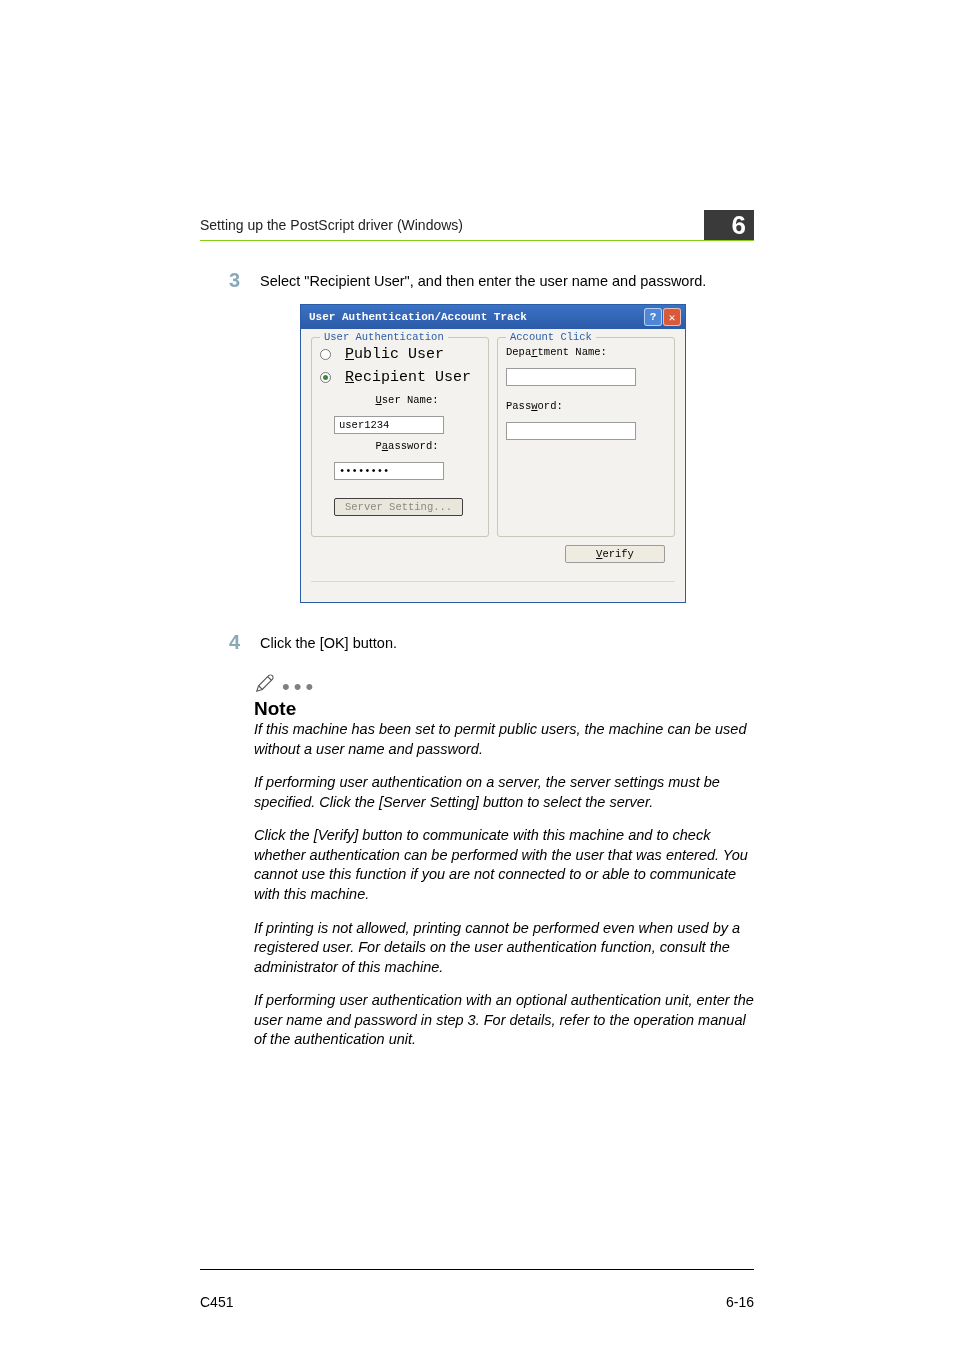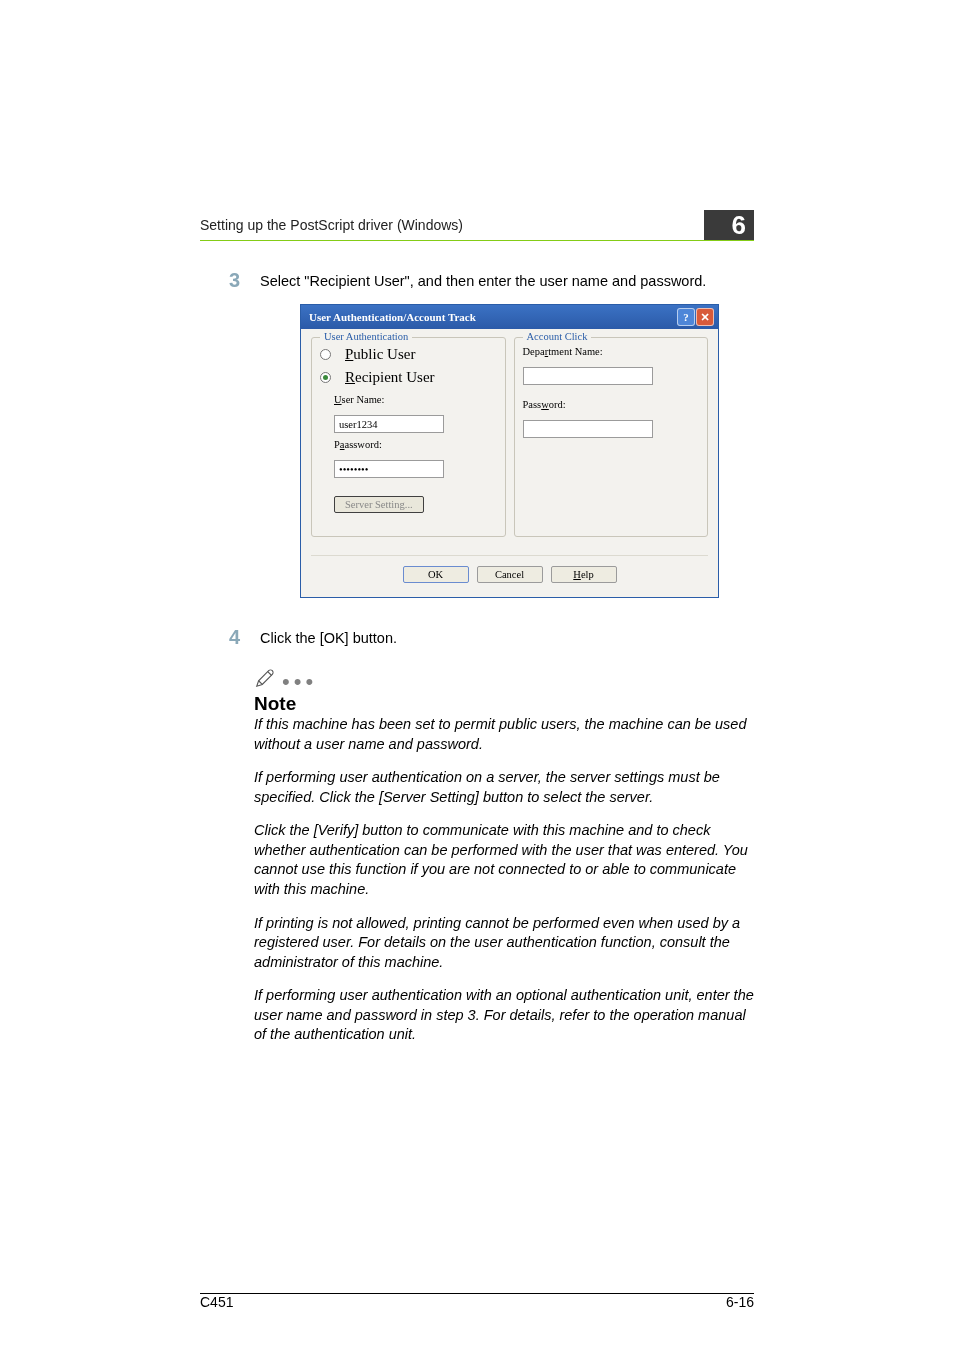--- a/index.html
+++ b/index.html
@@ -54,24 +54,24 @@
   .step-text {
     font-size: 14.5px;
     color: #000;
     padding-top: 4px;
   }
   .dialog-wrap {
     margin-left: 100px;
     margin-bottom: 28px;
   }
   .dialog {
-    width: 419px;
+    width: 386px;
     border: 1px solid #2a5da8;
     background: #f3f2ee;
-    font-family: Liberation Serif, serif;
+    font-family: Liberation Mono, monospace;
     font-size: 10.5px;
   }
   .titlebar {
     background: linear-gradient(to bottom, #3b72c4, #2b5aa8);
     color: #fff;
     padding: 3px 4px 3px 8px;
     font-size: 11px;
     font-weight: bold;
     display: flex;
     align-items: center;
@@ -137,21 +137,21 @@
     align-items: center;
     justify-content: center;
   }
   .radio.checked::after {
     content: "";
     width: 5px;
     height: 5px;
     background: #3b8a3b;
     border-radius: 50%;
   }
-  .subblock { margin-left: 14px; margin-top: 8px; }
+  .subblock { margin-left: 14px; margin-top: 8px; text-align: center; }
   .lbl { margin-bottom: 2px; font-size:10.5px; }
   .txtbox {
     width: 110px;
     height: 18px;
     background: #fff;
     border: 1px solid #9b9b9b;
     padding: 1px 4px;
     font-size: 10.5px;
     display:flex;
     align-items:center;
@@ -212,21 +212,21 @@
     font-size: 14.5px;
     line-height: 1.35;
     margin-bottom: 14px;
   }
   .footer {
     position: absolute;
     bottom: 40px;
     left: 200px;
     right: 200px;
     border-top: 1px solid #000;
-    padding-top: 0;
+    padding-top: 24px;
     display: flex;
     justify-content: space-between;
     font-size: 14px;
   }
   .underline-letter { text-decoration: underline; }
 </style>
 </head>
 <body>
 
 <div class="page">
@@ -281,28 +281,26 @@
           <div class="fieldset">
             <span class="legend">Account Click</span>
             <div class="lbl"><span>Depa</span><span class="underline-letter">r</span><span>tment Name:</span></div>
             <div class="txtbox txtbox-wide"></div>
             <div style="height:14px"></div>
             <div class="lbl"><span>Pass</span><span class="underline-letter">w</span><span>ord:</span></div>
             <div class="txtbox txtbox-wide"></div>
           </div>
         </div>
 
+        <div class="verify-row">
+          <span class="btn enabled" style="min-width:100px"><span class="underline-letter">V</span><span>erify</span></span>
+        </div>
 
         <div class="rule"></div>
 
-        <div class="btnrow">
-          <span class="btn ok-btn">OK</span>
-          <span class="btn enabled">Cancel</span>
-          <span class="btn enabled"><span class="underline-letter">H</span><span>elp</span></span>
-        </div>
       </div>
     </div>
   </div>
 
   <div class="step">
     <span class="step-num">4</span>
     <span class="step-text">Click the [OK] button.</span>
   </div>
 
   <div class="note-block">

